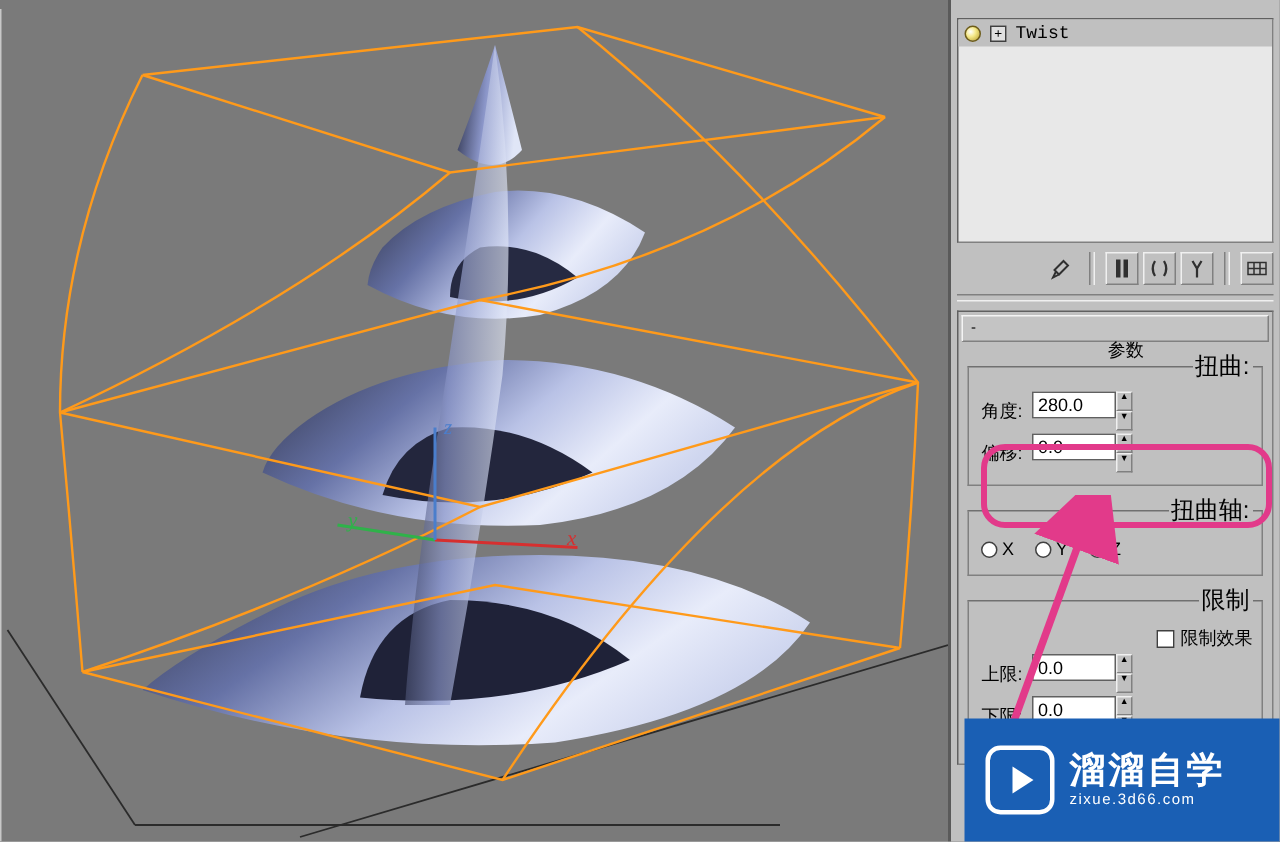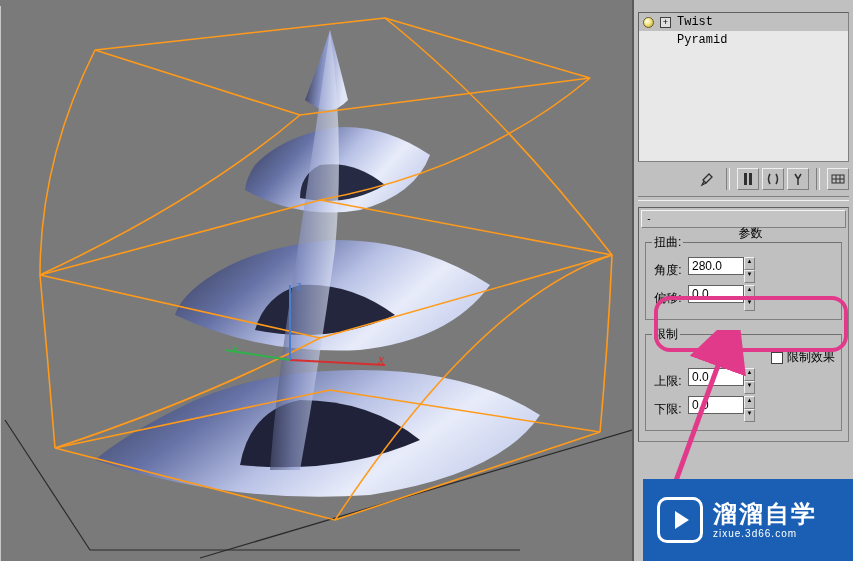--- a/index.html
+++ b/index.html
@@ -164,21 +164,22 @@
   }
 
   fieldset.group {
     border: 1px solid #808080;
     border-top-color: #707070;
     margin: 6px 4px 2px 4px;
     padding: 4px 6px 6px 6px;
   }
   fieldset.group legend {
     padding: 0 2px;
-    font-size: 12px;
+    font-size: 16px;
+    text-align: right;
   }
 
   .param-row {
     display: flex;
     align-items: center;
     margin: 2px 0;
     gap: 4px;
   }
   .param-label {
     width: 32px;
@@ -371,25 +372,20 @@
     <span class="axis-label axis-z" style="left:296px; top:278px;">z</span>
   </div>
 
   <div class="panel">
 
     <div class="stack-box">
       <div class="stack-row modifier">
         <span class="bulb"></span>
         <span class="plus-box">+</span>
         <span class="stack-label">Twist</span>
-      </div>
-      <div class="stack-row base">
-        <span style="width:11px"></span>
-        <span style="width:11px"></span>
-        <span class="stack-label">Pyramid</span>
       </div>
     </div>
 
     <div class="toolbar">
       <div class="pin">
         <svg width="16" height="16" viewBox="0 0 16 16">
             <path d="M3 9 L9 3 L12 6 L6 12 Z M6 12 L2 14 L4 10" fill="none" stroke="#303030" stroke-width="1.3"></path>
           </svg>
       </div>
       <div class="tb-sep"></div>
@@ -445,20 +441,37 @@
           <div class="spinner">
             <input value="0.0" style="">
             <div class="arrows">
               <div class="arrow">▲</div>
               <div class="arrow">▼</div>
             </div>
           </div>
         </div>
       </fieldset>
 
+      <fieldset class="group">
+        <legend>扭曲轴:</legend>
+        <div class="axis-row">
+          <label class="radio">
+            <span class="radio-dot"></span>
+            <span>X</span>
+          </label>
+          <label class="radio">
+            <span class="radio-dot"></span>
+            <span>Y</span>
+          </label>
+          <label class="radio">
+            <span class="radio-dot checked"></span>
+            <span>Z</span>
+          </label>
+        </div>
+      </fieldset>
 
       <fieldset class="group">
         <legend>限制</legend>
         <div class="param-row" style="justify-content:flex-end;">
           <label class="checkbox">
             <span class="check-box"></span>
             <span>限制效果</span>
           </label>
         </div>
         <div class="param-row">

